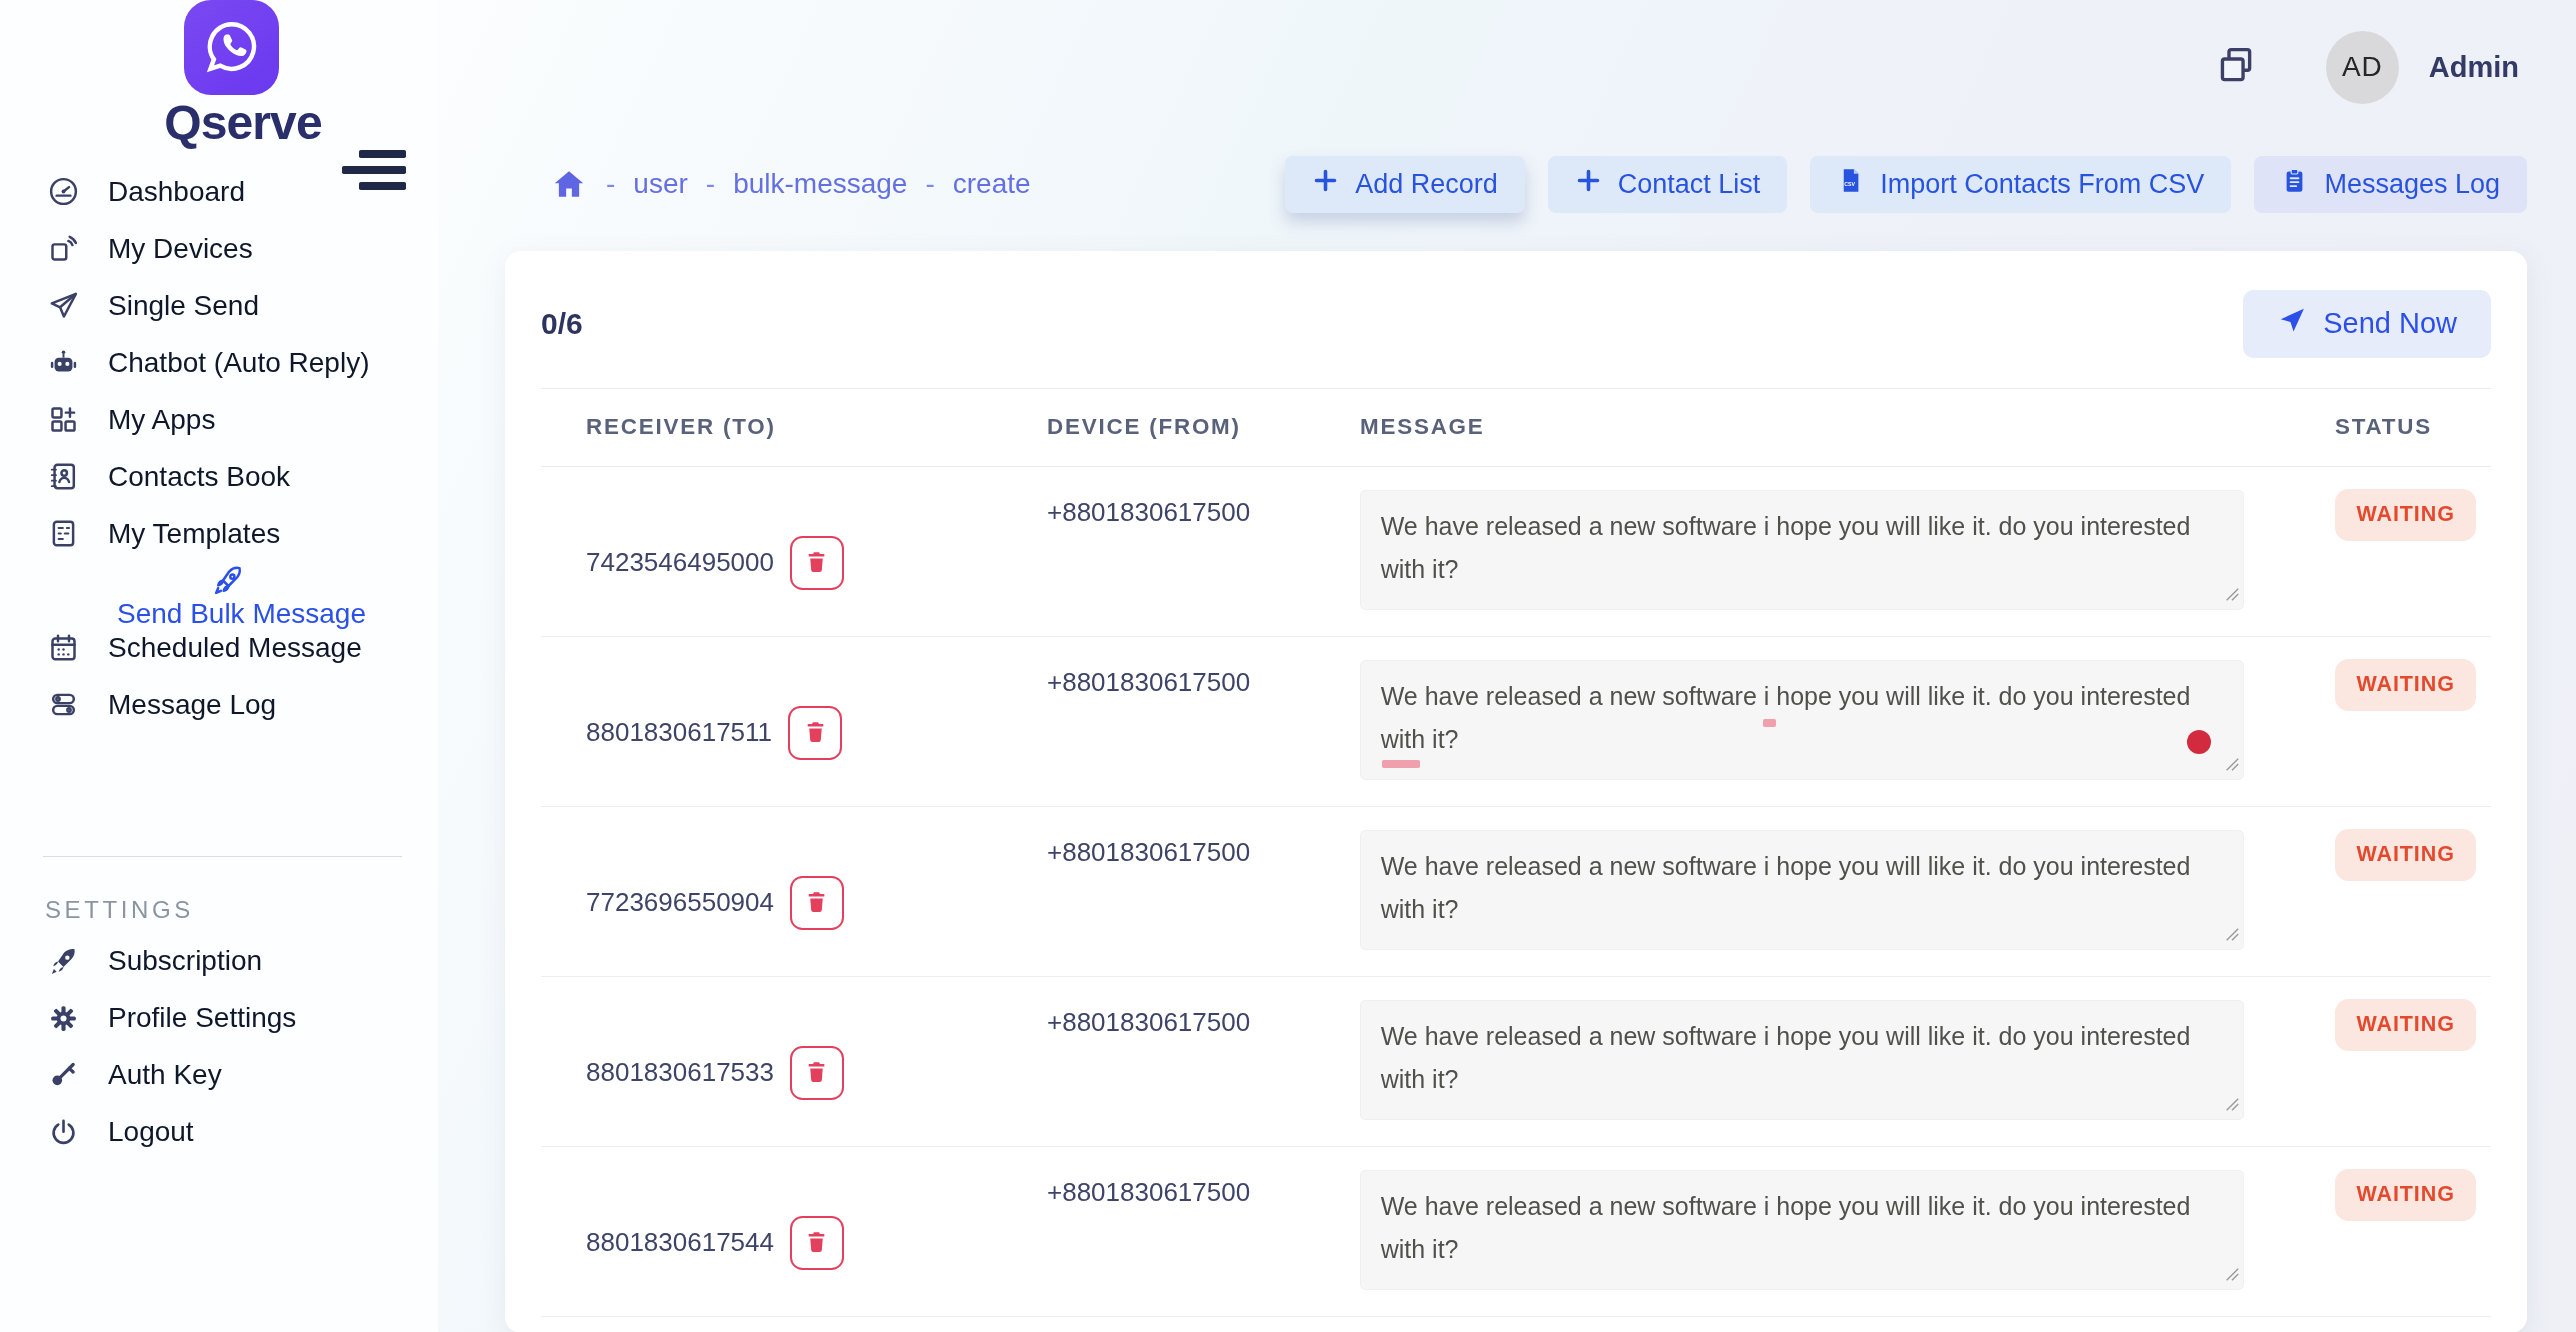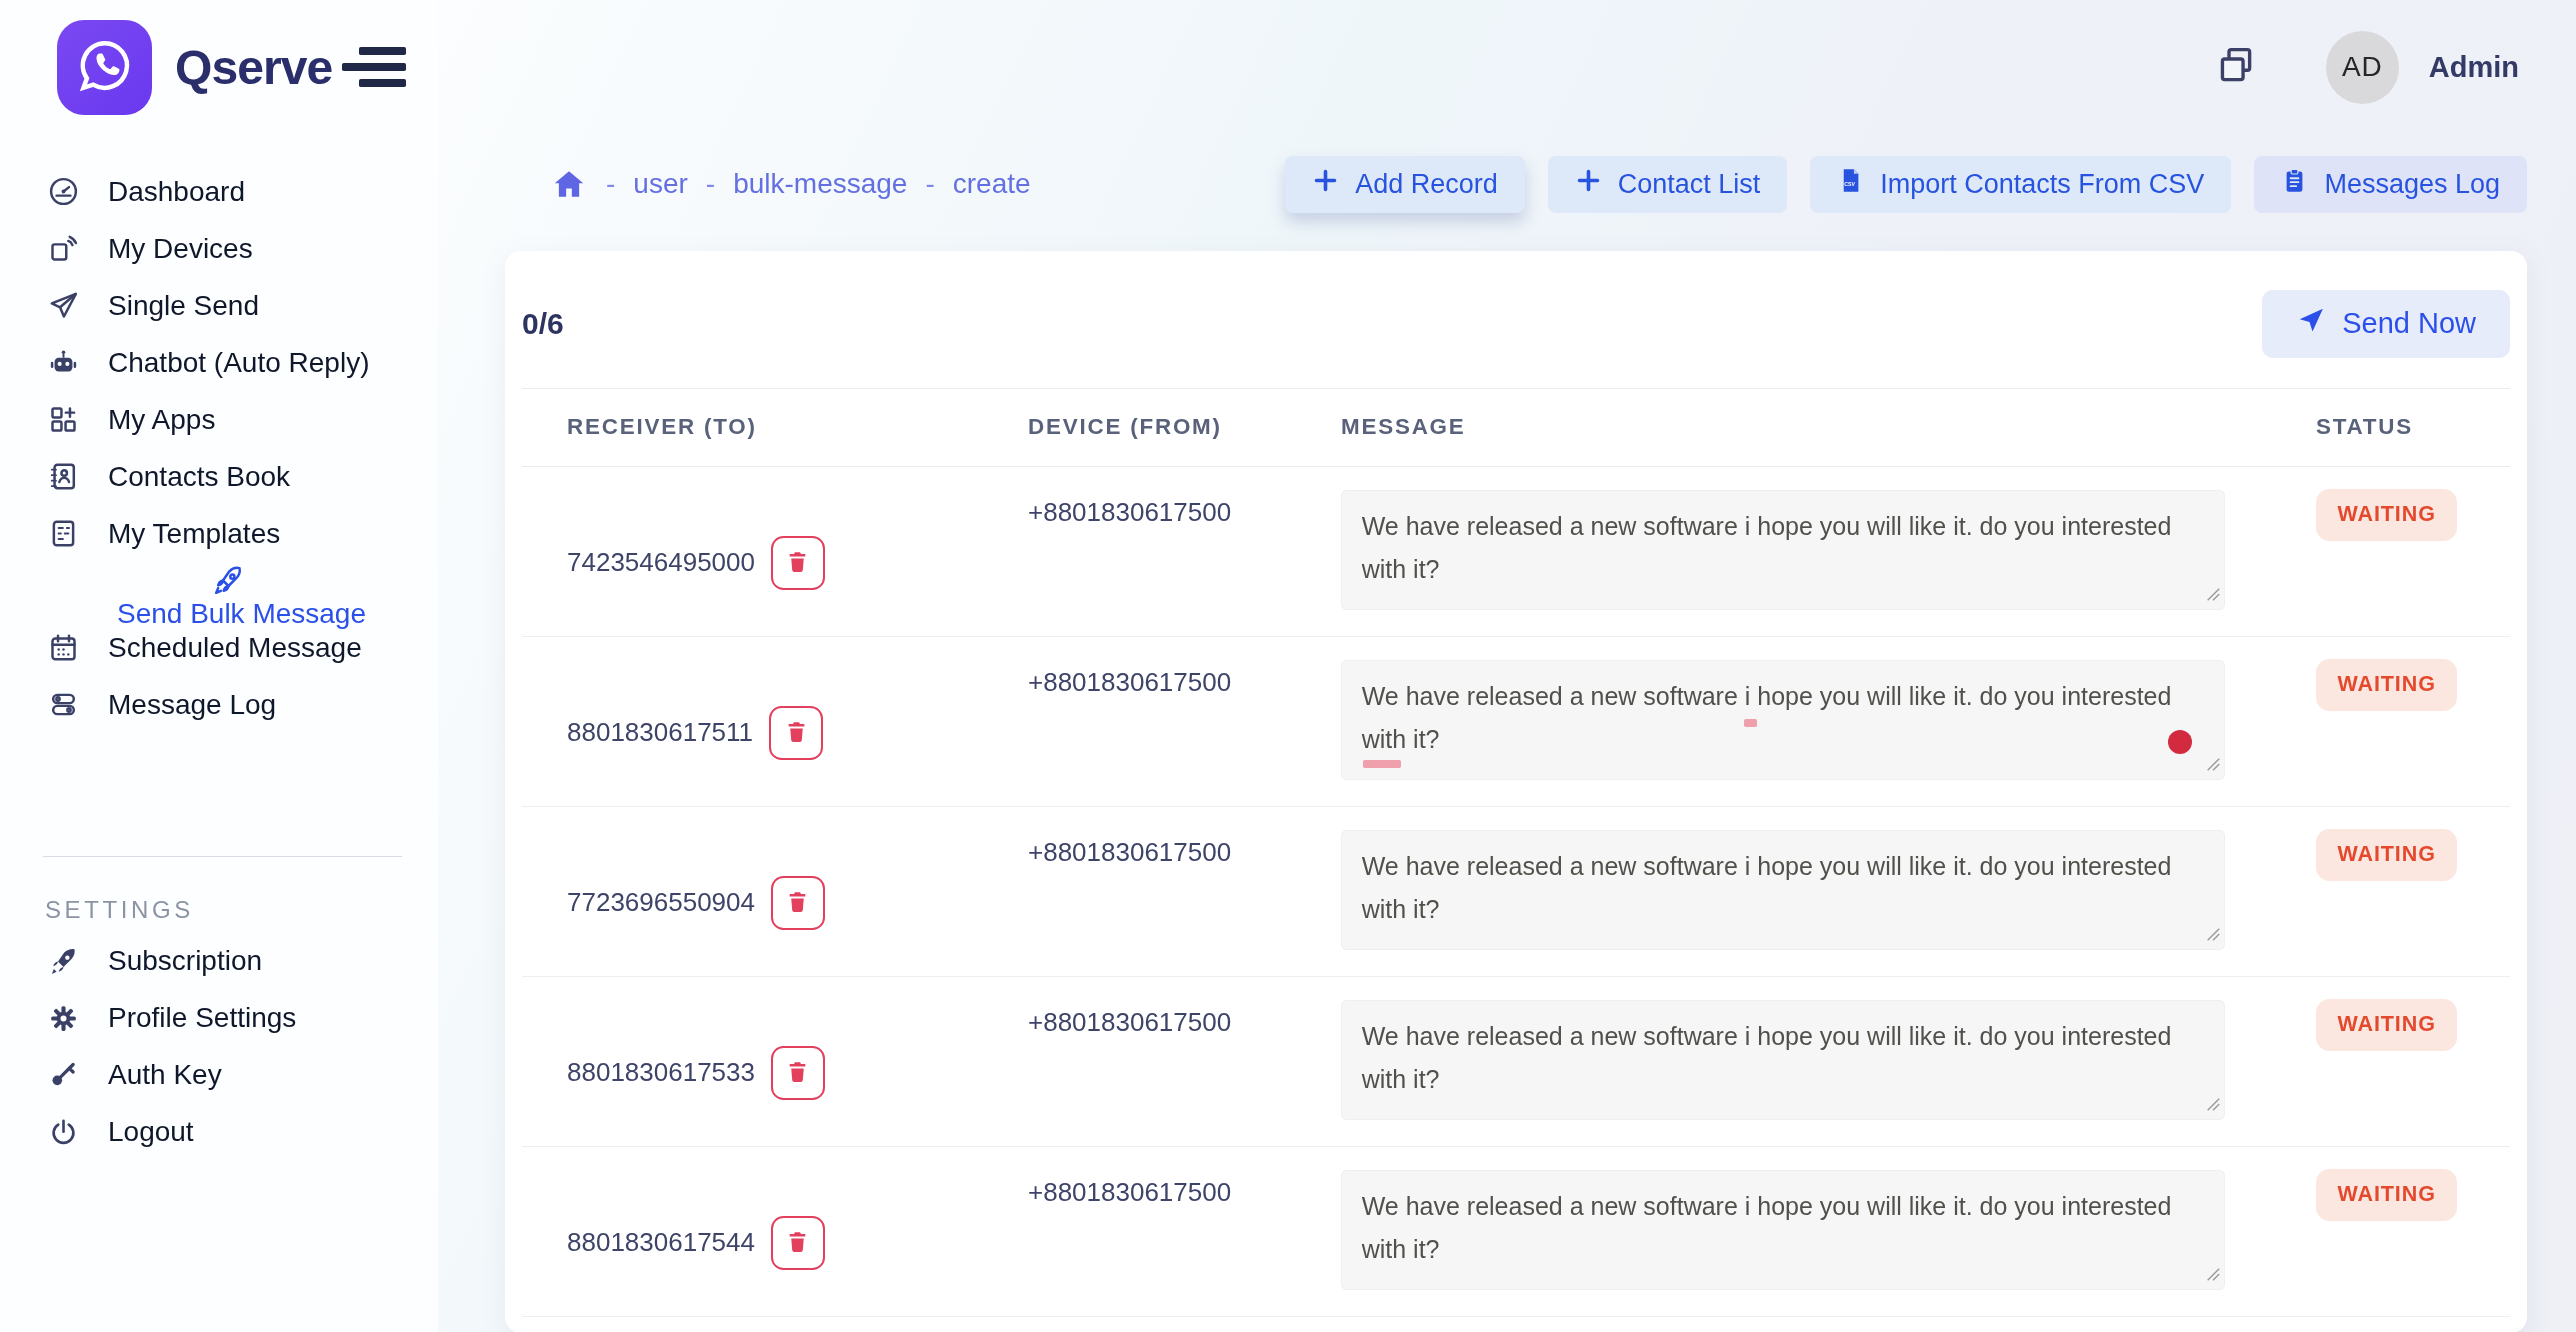--- a/index.html
+++ b/index.html
@@ -3,21 +3,21 @@
 <meta charset="utf-8">
 <style>
   * { margin:0; padding:0; box-sizing:border-box; }
   html,body { width:2576px; height:1333px; overflow:hidden;
     font-family:"Liberation Sans","DejaVu Sans",sans-serif; background:#eef0f6; }
 
   .app { display:flex; width:100%; height:100%; }
 
   
   .sidebar { width:438px; min-width:438px; height:100%; background:#fdfeff; position:relative; z-index:2; }
-  .logo-row { height:134px; display:flex; align-items:center; padding:0 32px 0 57px; }
+  .logo-row { height:134px; display:flex; align-items:center; padding:0 32px 0 57px;flex-direction:column; }
   .logo-badge { width:95px; height:95px; border-radius:27px; background:linear-gradient(140deg,#7a49f2,#6a38ef);
     display:flex; align-items:center; justify-content:center; flex:0 0 auto; }
   .logo-badge svg { width:63px; height:63px; }
   .brand-name { font-size:48px; font-weight:bold; color:#2a2e6a; margin-left:23px; letter-spacing:-0.9px; }
   .hamburger { margin-left:auto; background:none; border:none; cursor:pointer; width:54px; height:54px;
     display:flex; flex-direction:column; justify-content:center; gap:8px; align-items:flex-end; }
   .hamburger span { height:8px; border-radius:1.8px; background:#1f2947; width:47px; }
   .hamburger span:nth-child(2) { width:64px; }
 
   .nav { margin-top:29px; }
@@ -49,21 +49,21 @@
 
   .action-btns { display:flex; gap:23px; }
   .abtn { display:flex; align-items:center; gap:16px; height:57px; padding:0 27px; border:none; cursor:pointer;
     border-radius:8px; background:#dde8f8; color:#2753df; font-size:27px; font-family:inherit; }
   .abtn svg { width:27px; height:27px; flex:0 0 auto; }
   .abtn.shadowed { box-shadow:0 9px 16px rgba(80,100,160,.25); }
   .abtn.lav { background:#dfe3f8;justify-content:space-between; }
 
   
   .card { margin:38px 49px 0 67px; background:#ffffff; border-radius:16px;
-    box-shadow:0 7.2px 27px rgba(110,120,150,.10); flex:1; padding:0 17px; }
+    box-shadow:0 7.2px 27px rgba(110,120,150,.10); flex:1; padding:0 36px; }
   .card-head { display:flex; align-items:center; justify-content:space-between; padding:39px 0 30px 0; }
   .counter { font-size:30px; font-weight:bold; color:#2e3460; }
   .send-now { display:flex; align-items:center; gap:16px; height:68px; padding:0 34px; border:none; cursor:pointer;
     border-radius:10.7px; background:#e6ecfa; color:#2b4fe8; font-size:29px; font-family:inherit; }
   .send-now svg { width:30px; height:30px; }
 
   .thead { display:grid; grid-template-columns:461px 313px 975px 1fr; align-items:center;
     border-top:1.8px solid #e9ebf0; border-bottom:1.8px solid #e9ebf0; height:79px; }
   .th { font-size:22.4px; font-weight:bold; letter-spacing:1.8px; color:#59627a; padding-left:45px; }
 

